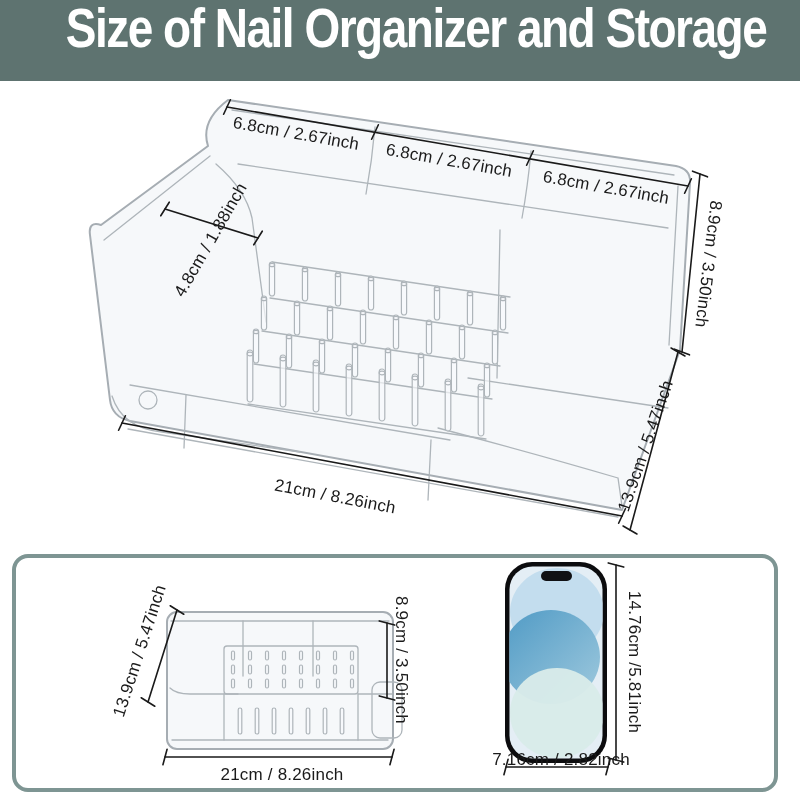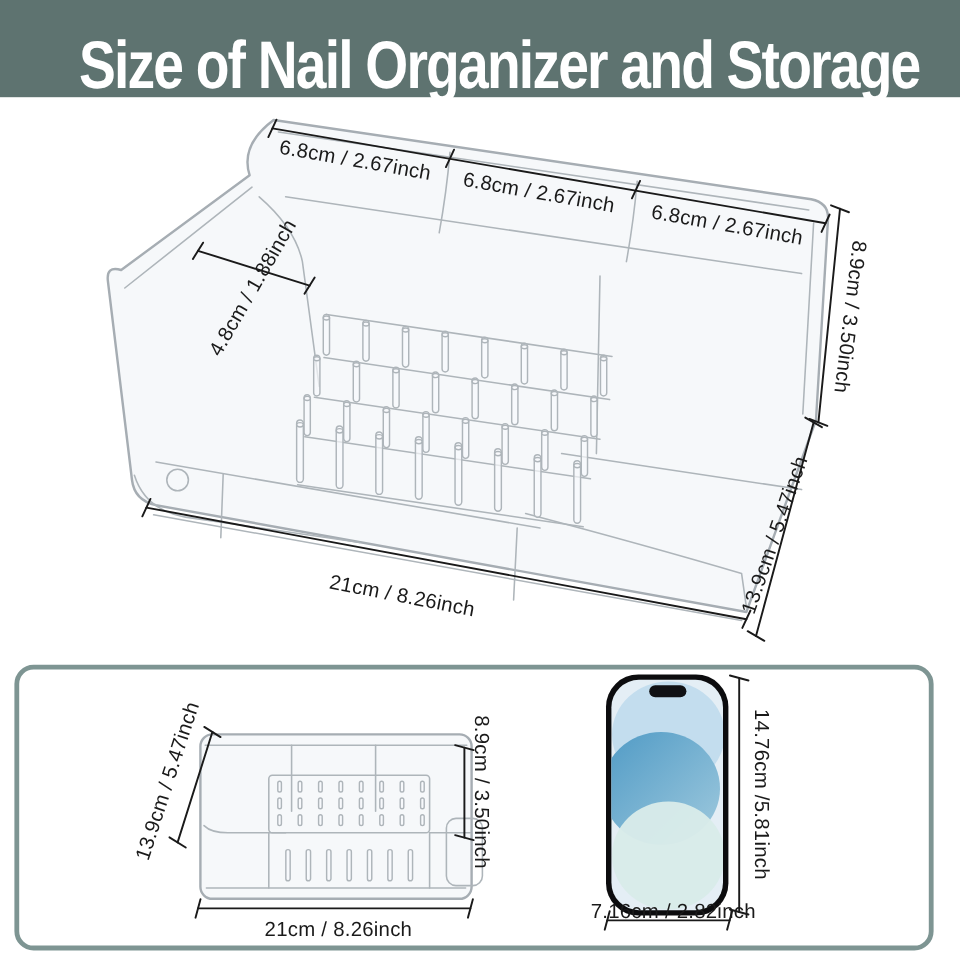--- a/index.html
+++ b/index.html
@@ -4,21 +4,21 @@
 <style>
   * { margin:0; padding:0; box-sizing:border-box; }
   html,body { width:800px; height:800px; }
   body {
     position:relative; background:#ffffff; overflow:hidden;
     font-family:"Liberation Sans", sans-serif;
   }
   .header {
     position:absolute; left:0; top:0; width:800px; height:81px;
     background:var(--header-bg,#5e7370);
-    display:flex; align-items:flex-end; justify-content:center;padding-left:32px;
+    display:flex; align-items:flex-start; justify-content:center;padding-left:32px;
   }
   .header h1 {
     color:#ffffff; font-size:46px; font-weight:bold; letter-spacing:-1.5px;
     white-space:nowrap; transform:scaleY(1.22);
   }
   .canvas { position:absolute; left:0; top:0; width:800px; height:800px; }
   .panel {
     position:absolute; left:12px; top:554px; width:766px; height:238px;
     border:4px solid var(--panel-border,#7e9593); border-radius:16px;
     background:transparent;

